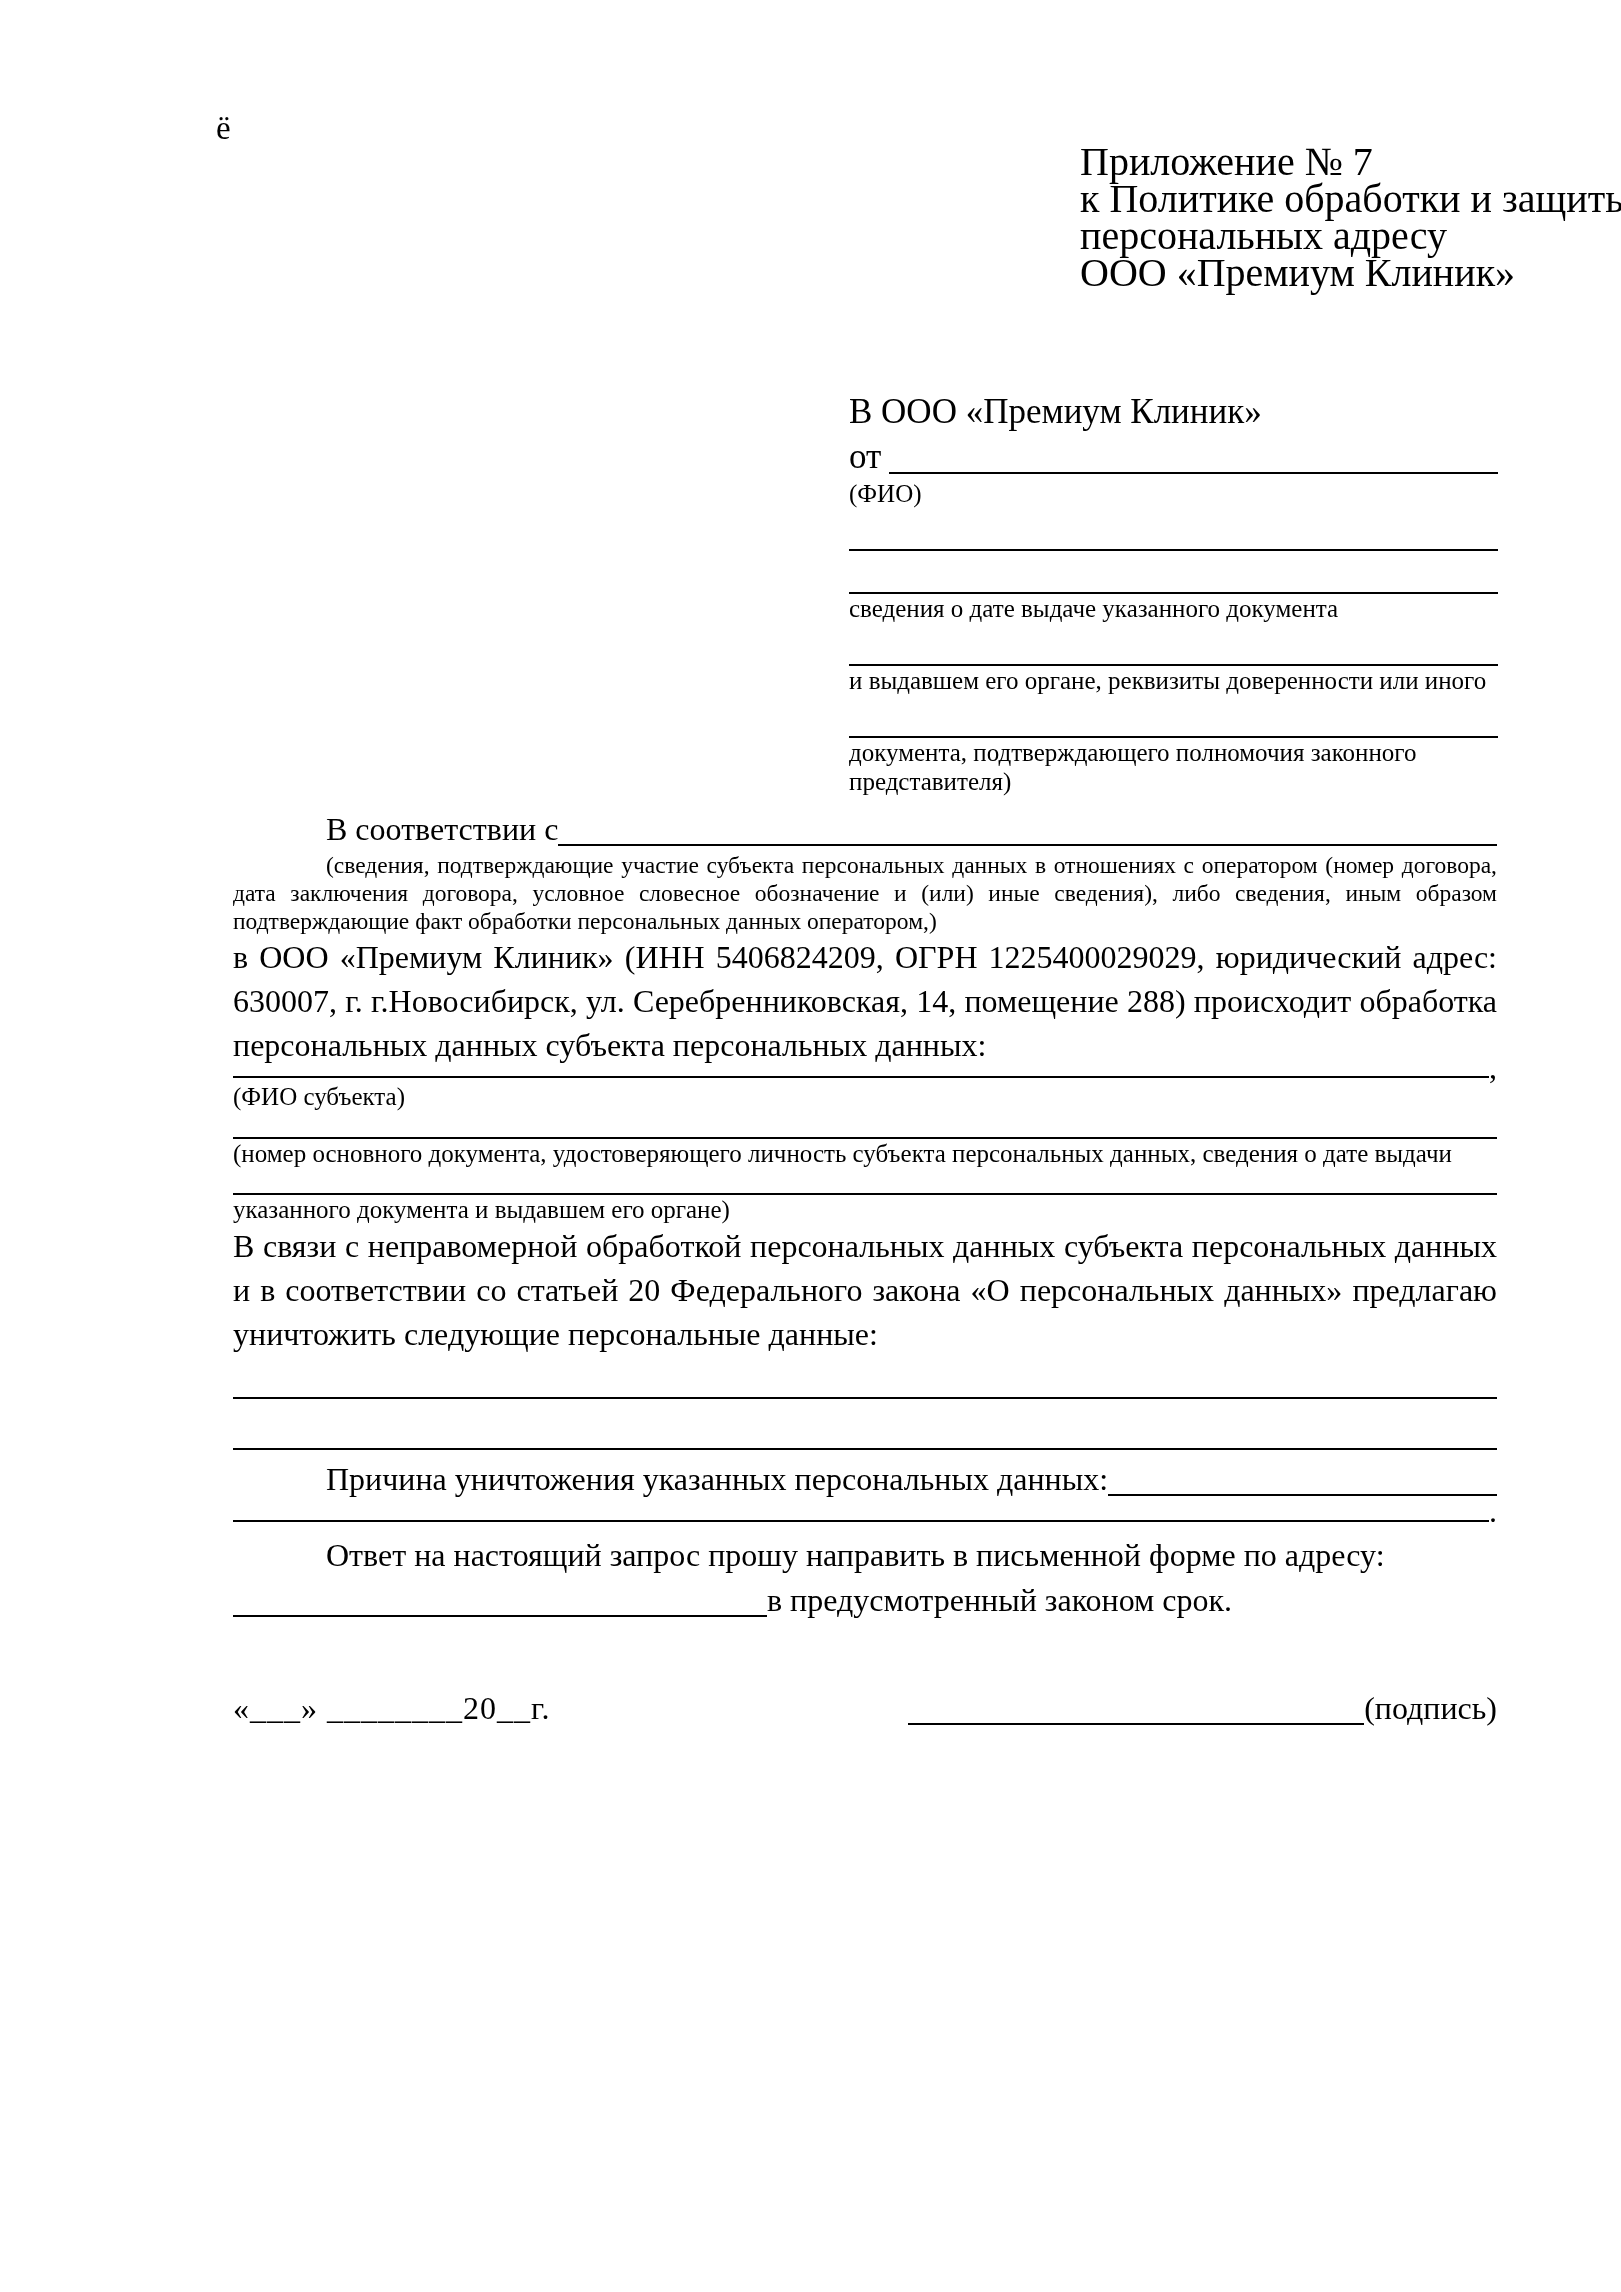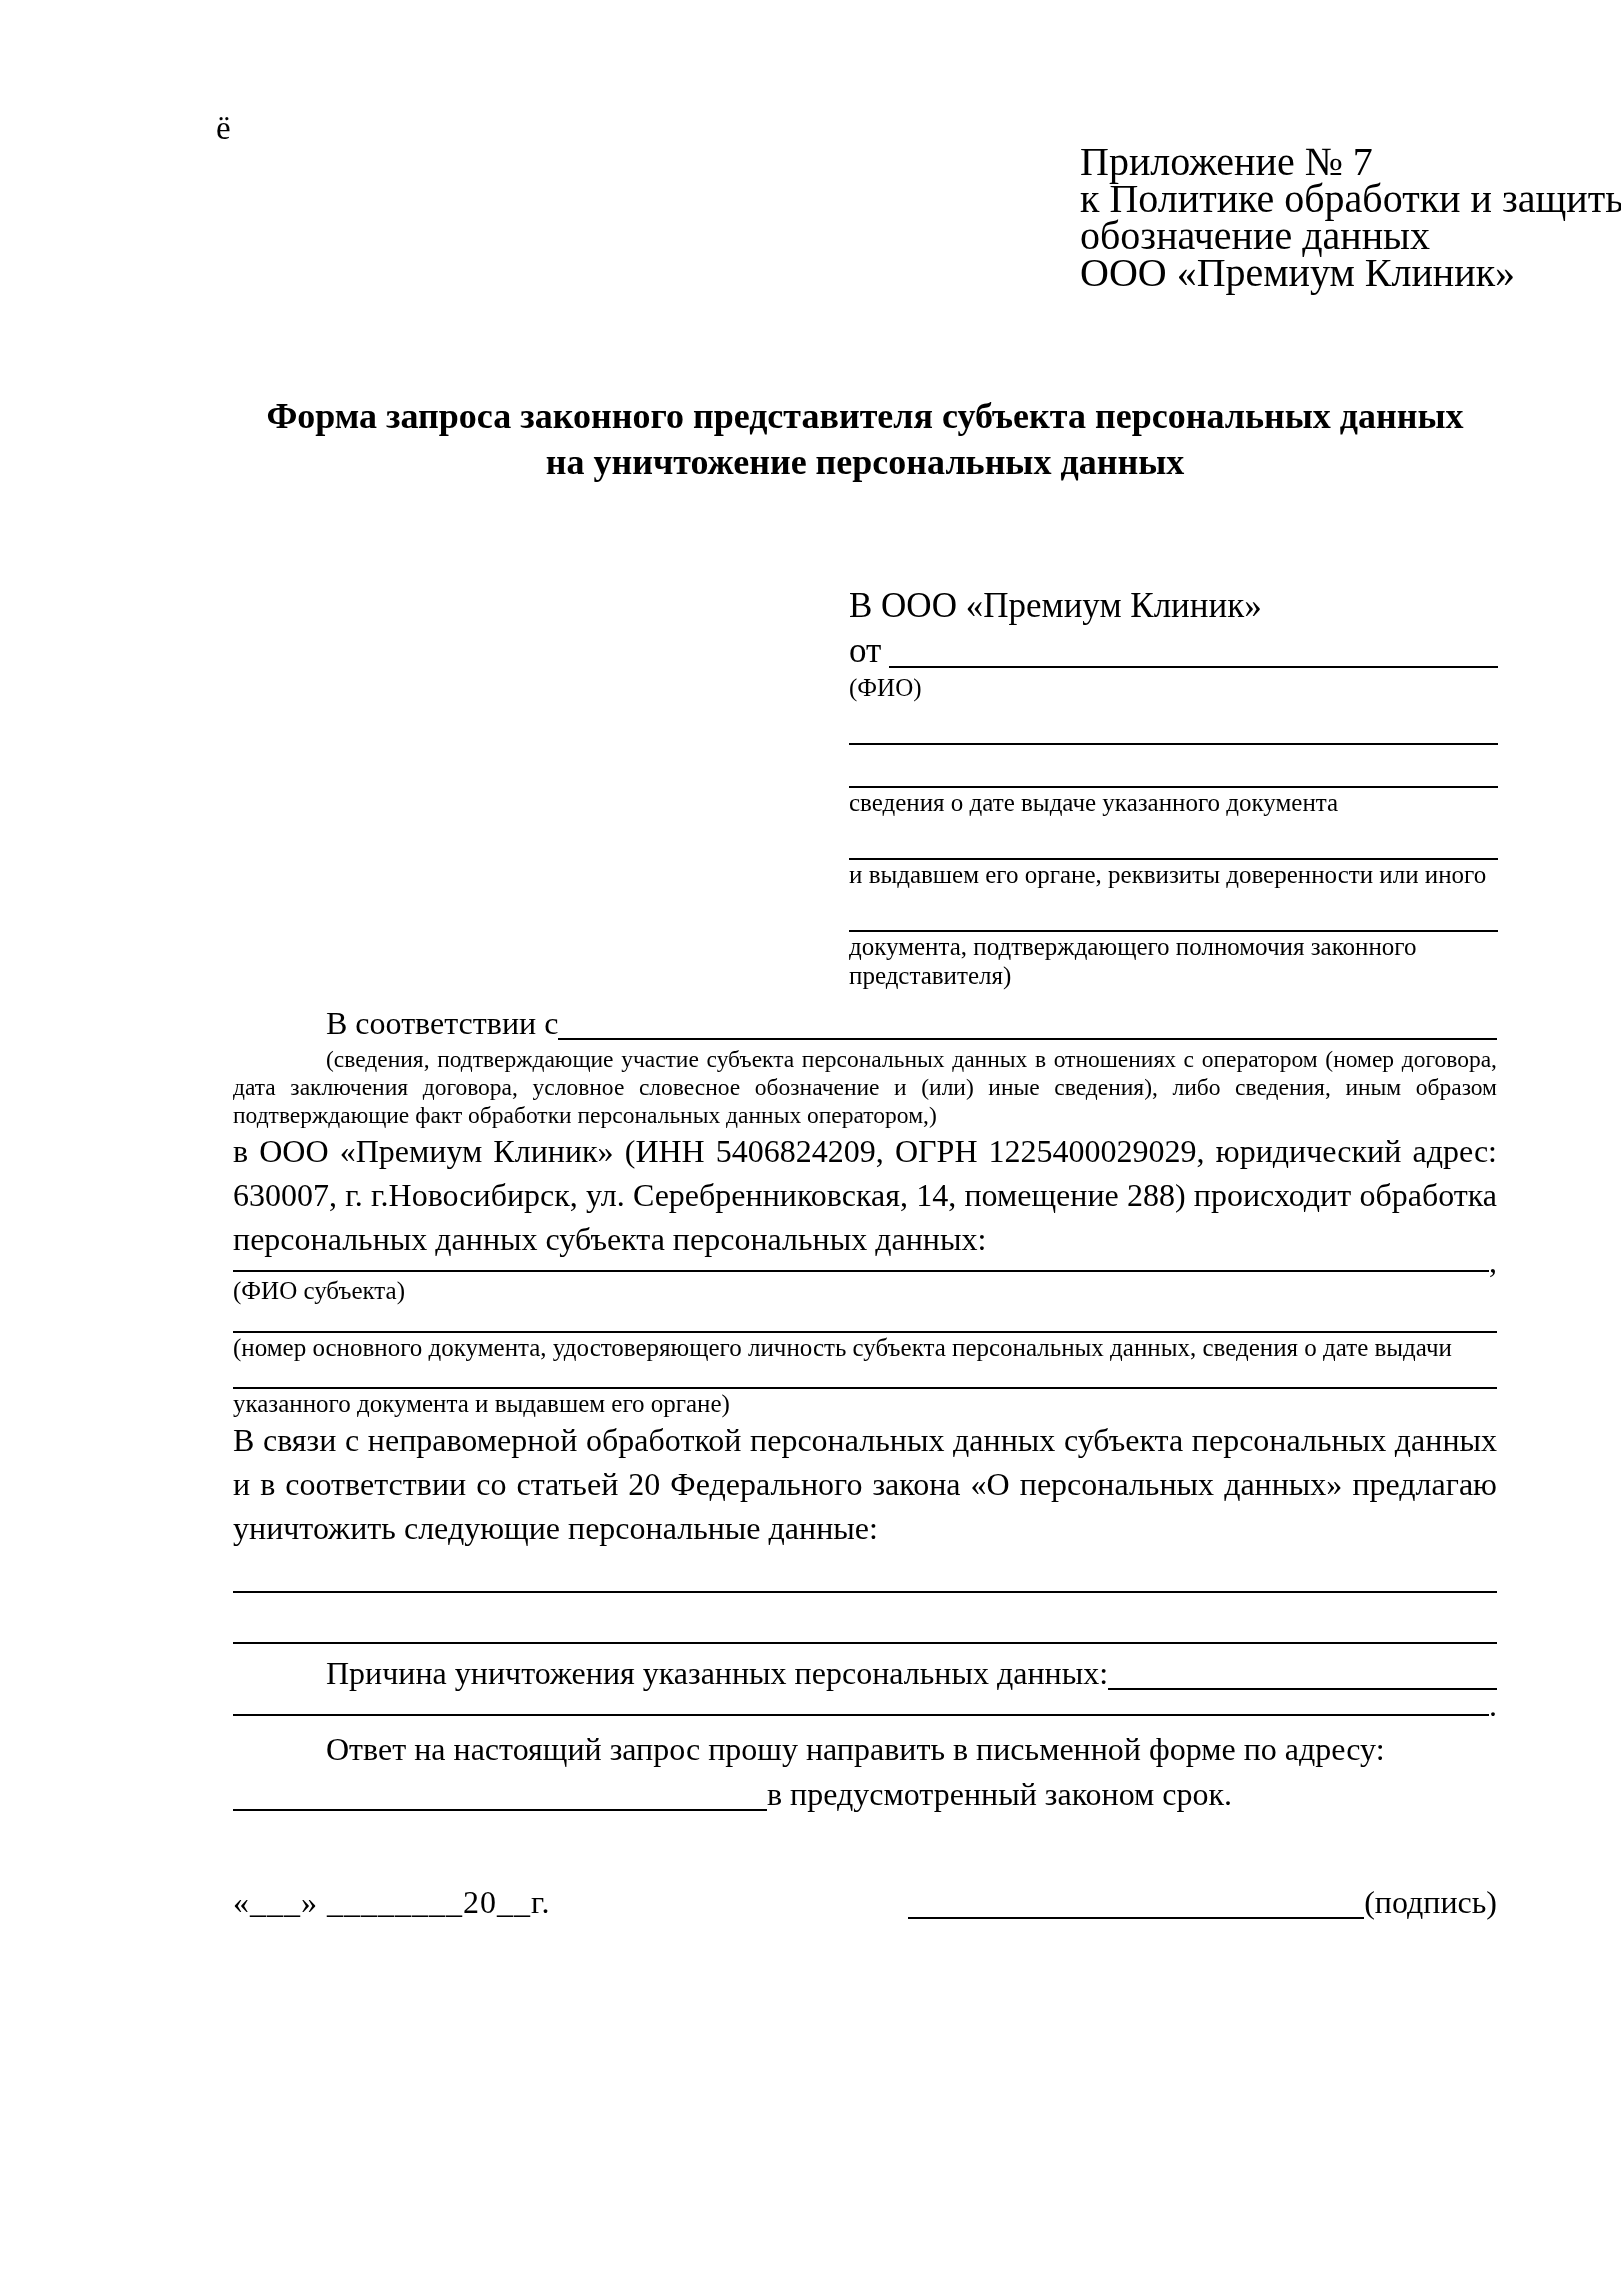--- a/index.html
+++ b/index.html
@@ -60,28 +60,24 @@
 
 <div class="page">
 
   <div class="stray">ё</div>
 
   <div class="content">
 
     <div class="apx">
       <div>Приложение № 7</div>
       <div>к Политике обработки и защиты</div>
-      <div>обозначение данных</div>
+      <div>персональных адресу</div>
       <div>ООО «Премиум Клиник»</div>
     </div>
 
-    <div class="title">
-      <div>Форма запроса законного представителя субъекта персональных данных</div>
-      <div>на уничтожение персональных данных</div>
-    </div>
 
     <div class="addr">
       <div class="to-row">В ООО «Премиум Клиник»</div>
       <div class="row from-row">
         <span class="lbl">от</span>
         <span class="fill"></span>
       </div>
       <div class="cap">(ФИО)</div>
 
       <div class="blank"></div>

